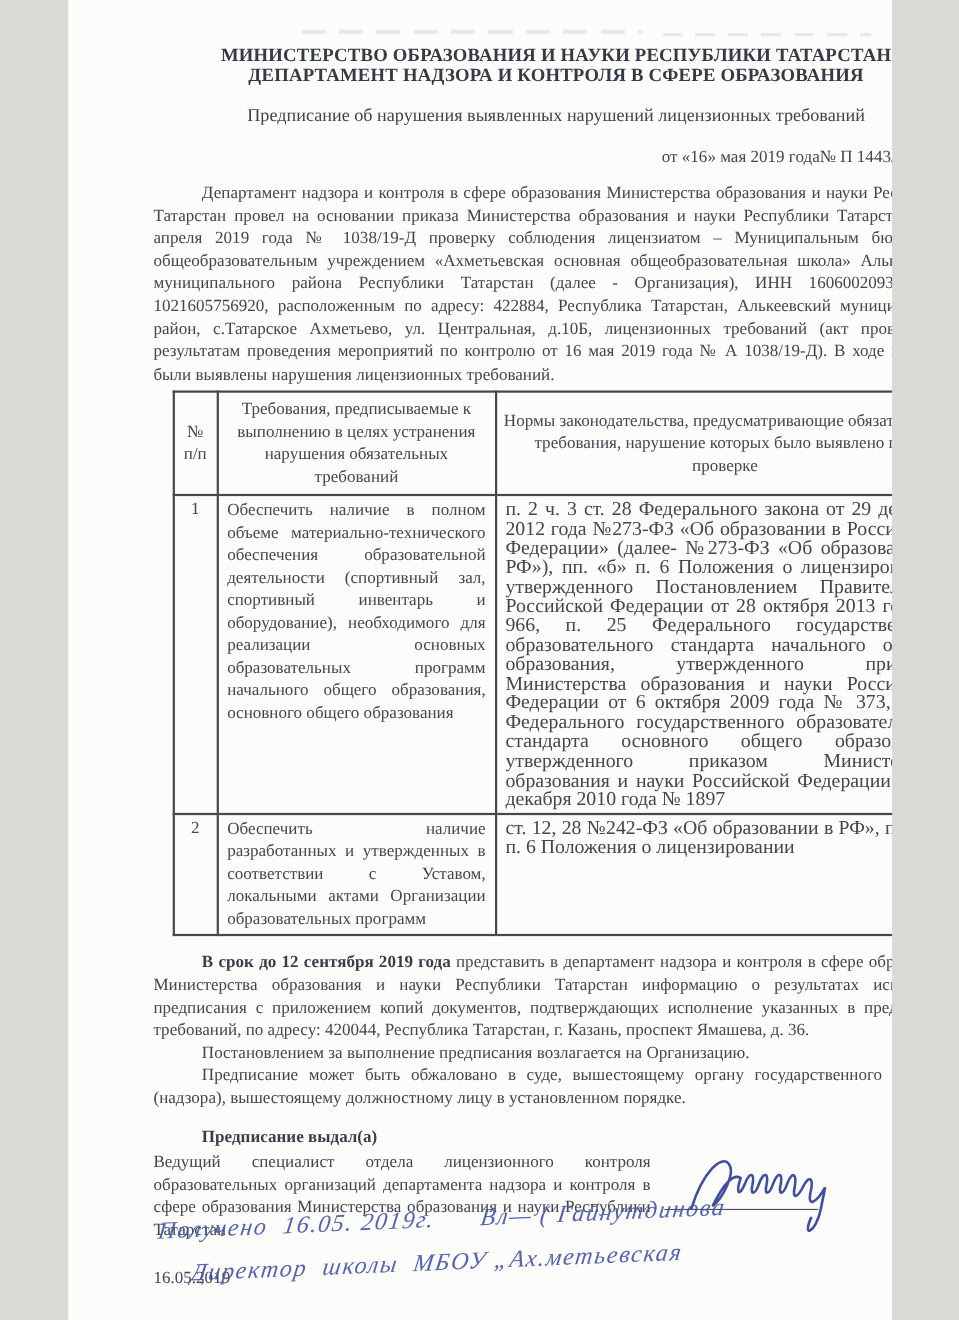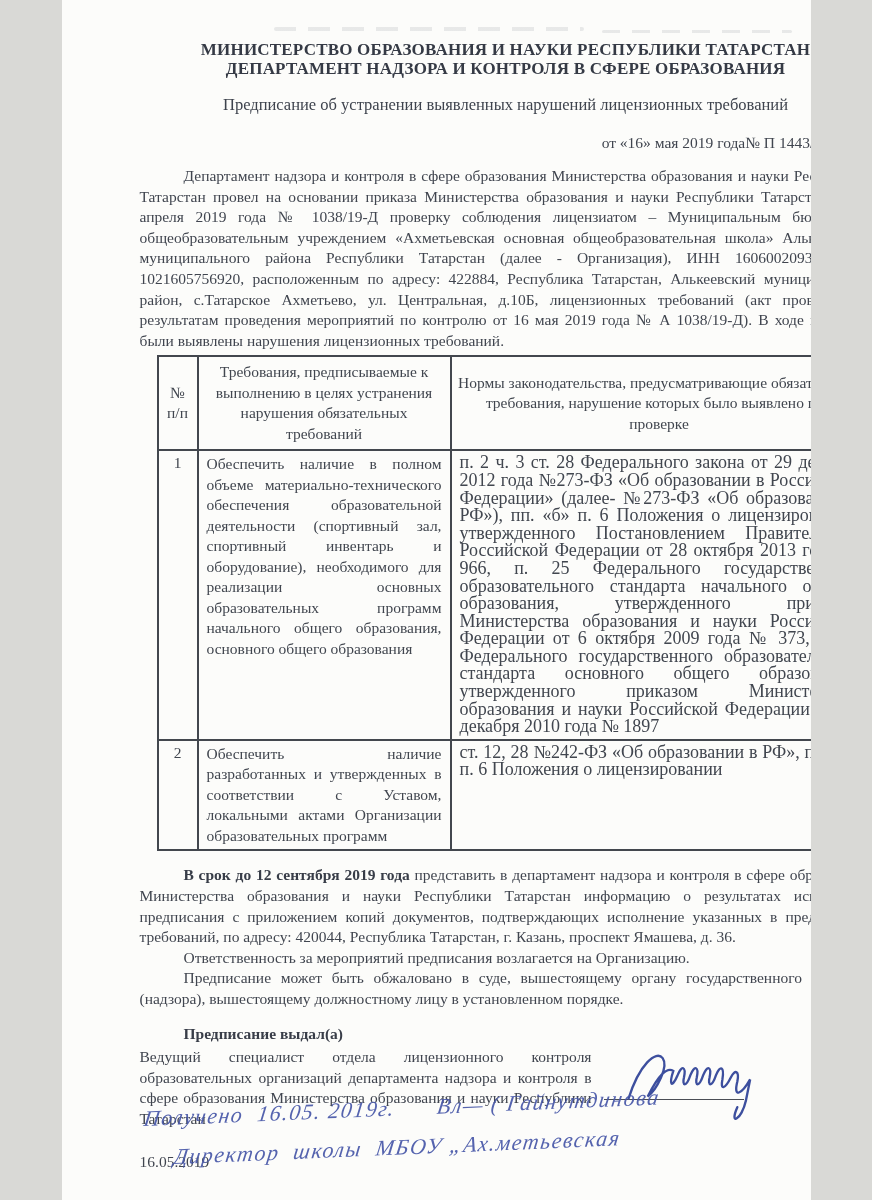--- a/index.html
+++ b/index.html
@@ -74,21 +74,21 @@
 <div class="page">
 
   <div class="artifact a1"></div>
   <div class="artifact a2"></div>
   <div class="artifact a3"></div>
 
   <div class="content">
     <div class="org-title">МИНИСТЕРСТВО ОБРАЗОВАНИЯ И НАУКИ РЕСПУБЛИКИ ТАТАРСТАН</div>
     <div class="org-title">ДЕПАРТАМЕНТ НАДЗОРА И КОНТРОЛЯ В СФЕРЕ ОБРАЗОВАНИЯ</div>
 
-    <div class="doc-title">Предписание об устранении выявленных нарушений лицензионных требований</div>
+    <div class="doc-title">Предписание об нарушения выявленных нарушений лицензионных требований</div>
 
     <div class="meta-row">
       <span>от «16» мая 2019 года</span>
       <span>№ П 1443/19-Д-ЛК</span>
     </div>
 
     <p class="para mt indent justify">Департамент надзора и контроля в сфере образования Министерства образования и науки Республики Татарстан провел на основании приказа Министерства образования и науки Республики Татарстан от 04 апреля 2019 года № 1038/19-Д проверку соблюдения лицензиатом – Муниципальным бюджетным общеобразовательным учреждением «Ахметьевская основная общеобразовательная школа» Алькеевского муниципального района Республики Татарстан (далее - Организация), ИНН 1606002093, ОГРН 1021605756920, расположенным по адресу: 422884, Республика Татарстан, Алькеевский муниципальный район, с.Татарское Ахметьево, ул. Центральная, д.10Б, лицензионных требований (акт проверки по результатам проведения мероприятий по контролю от 16 мая 2019 года № А 1038/19-Д). В ходе проверки были выявлены нарушения лицензионных требований.</p>
 
 
     <table class="main">
@@ -111,21 +111,21 @@
       <tr>
         <td class="cell-num">2</td>
         <td class="cell-req">Обеспечить наличие разработанных и утвержденных в соответствии с Уставом, локальными актами Организации образовательных программ</td>
         <td class="cell-norm">ст. 12, 28 №242-ФЗ «Об образовании в РФ», пп. «г» п. 6 Положения о лицензировании</td>
       </tr>
     </tbody>
       </table>
 
     <p class="para mt indent justify"><span class="bold">В срок до 12 сентября 2019 года</span><span> представить в департамент надзора и контроля в сфере образования Министерства образования и науки Республики Татарстан информацию о результатах исполнения предписания с приложением копий документов, подтверждающих исполнение указанных в предписании требований, по адресу: 420044, Республика Татарстан, г. Казань, проспект Ямашева, д. 36.</span></p>
 
-    <p class="para indent">Ответственность за мероприятий предписания возлагается на Организацию.</p>
+    <p class="para indent">Постановлением за выполнение предписания возлагается на Организацию.</p>
 
 
     <p class="para indent justify">Предписание может быть обжаловано в суде, вышестоящему органу государственного контроля (надзора), вышестоящему должностному лицу в установленном порядке.</p>
 
     <p class="para mt indent bold">Предписание выдал(а)</p>
 
     <div class="issued-row">
       <div class="issued-pos">Ведущий специалист отдела лицензионного контроля образовательных организаций департамента надзора и контроля в сфере образования Министерства образования и науки Республики Татарстан</div>
       <div class="sig-block">
         <span class="sig-line"></span>

